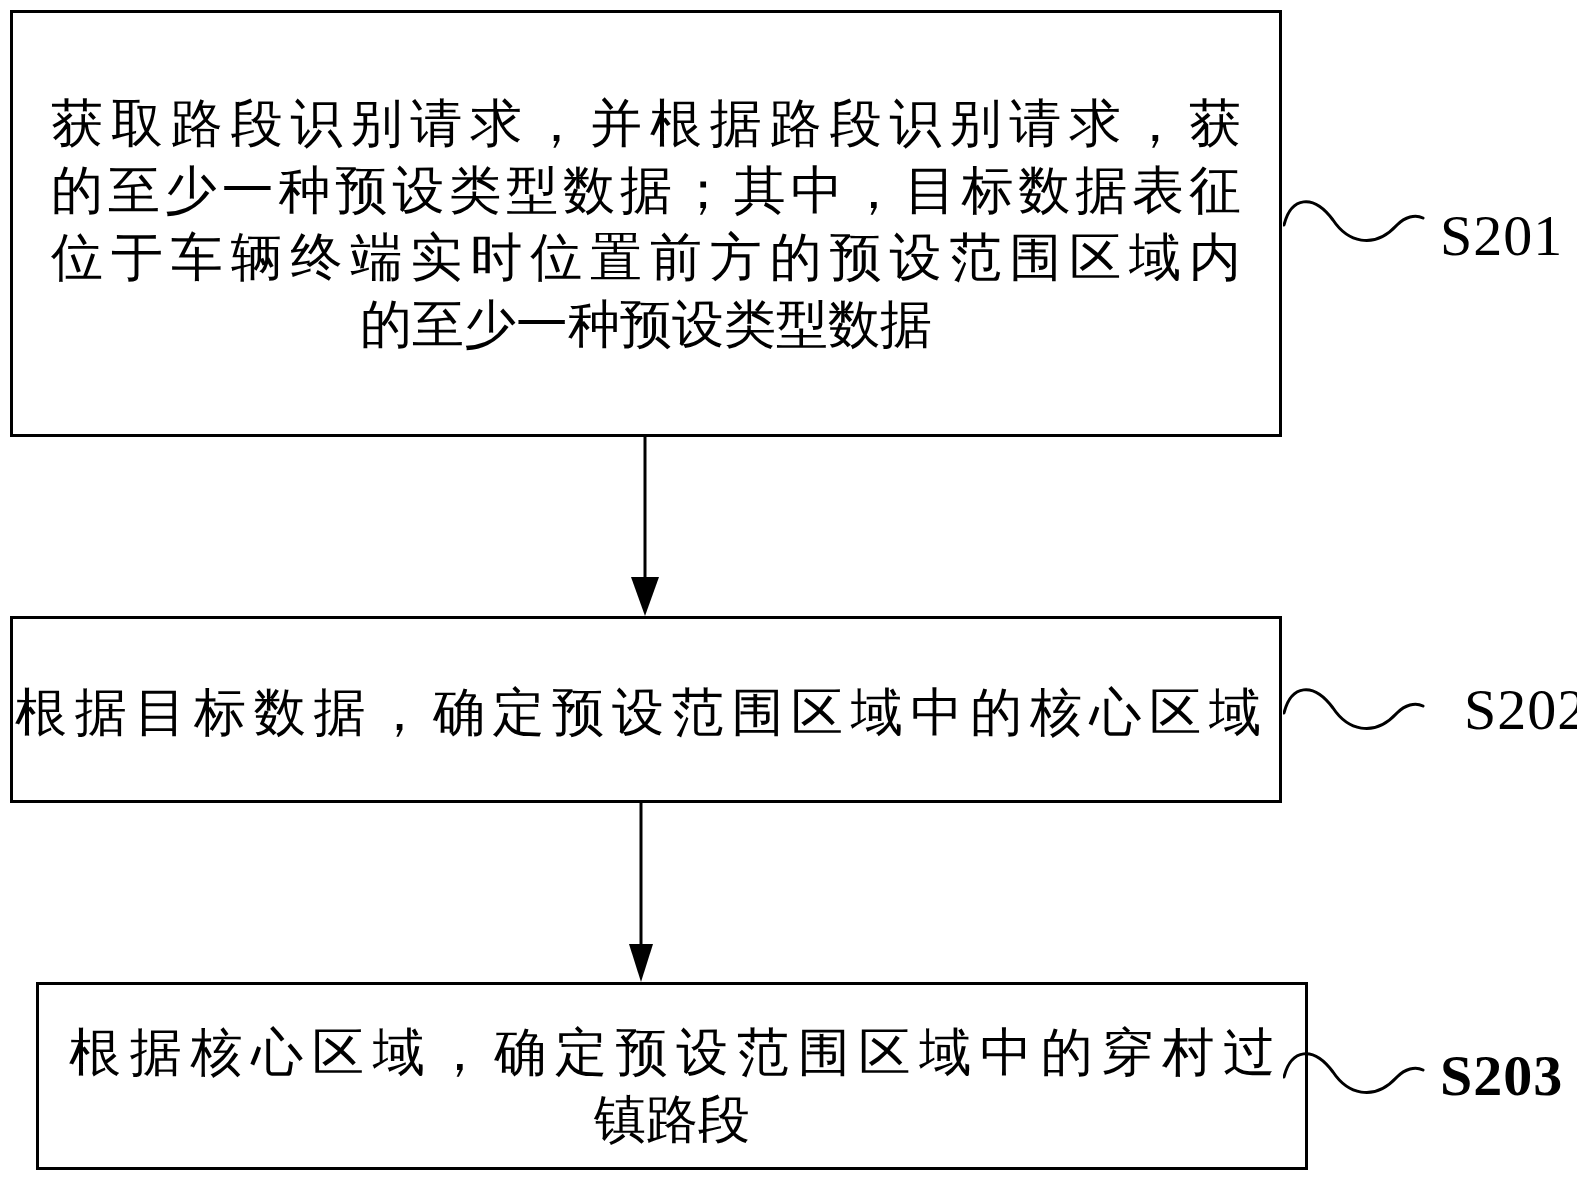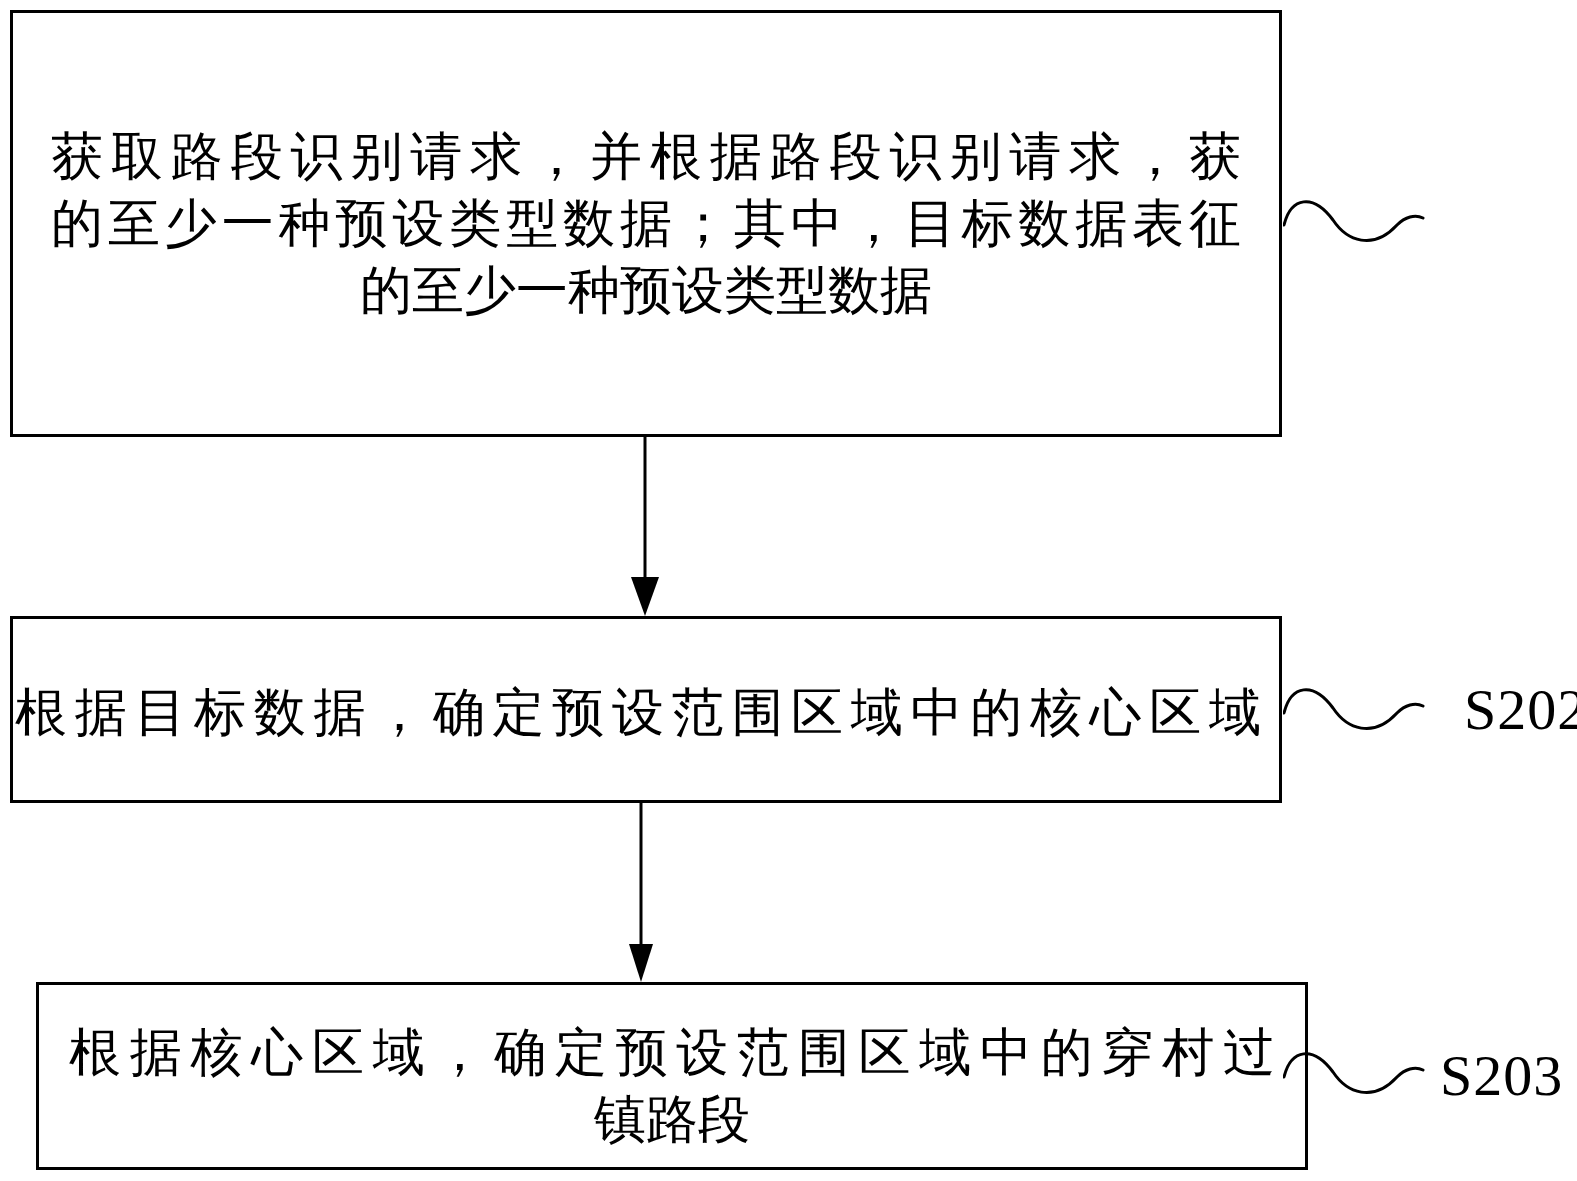--- a/index.html
+++ b/index.html
@@ -66,36 +66,38 @@
     left: 1440px;
     width: 137px;
     font-size: 58px;
     line-height: 60px;
     color: #000000;
     text-align: left;
     letter-spacing: 1px;
   }
   .label-1 { top: 206px; }
   .label-2 { top: 680px; margin-left: 24px; }
-  .label-3 { top: 1046px; }
+  .label-3 { top: 1046px; font-weight: bold; }
 </style>
 </head>
 <body>
 
 <div class="canvas">
 
   <div class="flow-box box-1">
     <div class="tline">获取路段识别请求，并根据路段识别请求，获</div>
     <div class="tline">的至少一种预设类型数据；其中，目标数据表征</div>
+    <div class="tline">位于车辆终端实时位置前方的预设范围区域内</div>
     <div class="tline center">的至少一种预设类型数据</div>
   </div>
 
   <svg class="squiggle squiggle-1" viewBox="0 0 142 60">
     <path d="M1,32 C8,4 30,0 50,27 C64,48 90,58 114,32 C122,24 132,21 140,25" fill="none" stroke="#000000" stroke-width="3" stroke-linecap="round"></path>
   </svg>
+  <div class="step-label label-1">S201</div>
 
   <svg class="arrow arrow-1" viewBox="0 0 50 180">
     <line x1="25" y1="0" x2="25" y2="145" stroke="#000000" stroke-width="3"></line>
     <polygon points="11,140 39,140 25,179" fill="#000000"></polygon>
   </svg>
 
   <div class="flow-box box-2">
     <div class="tline">根据目标数据，确定预设范围区域中的核心区域</div>
   </div>
 

